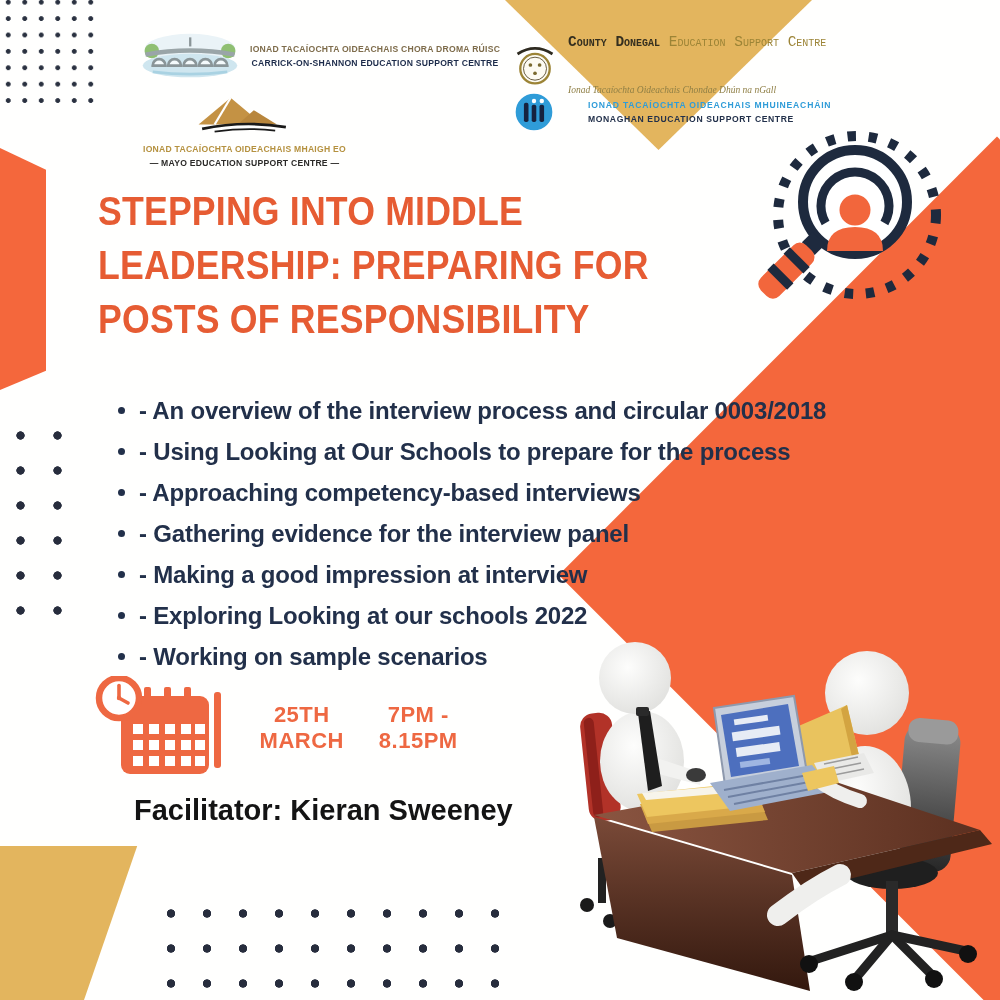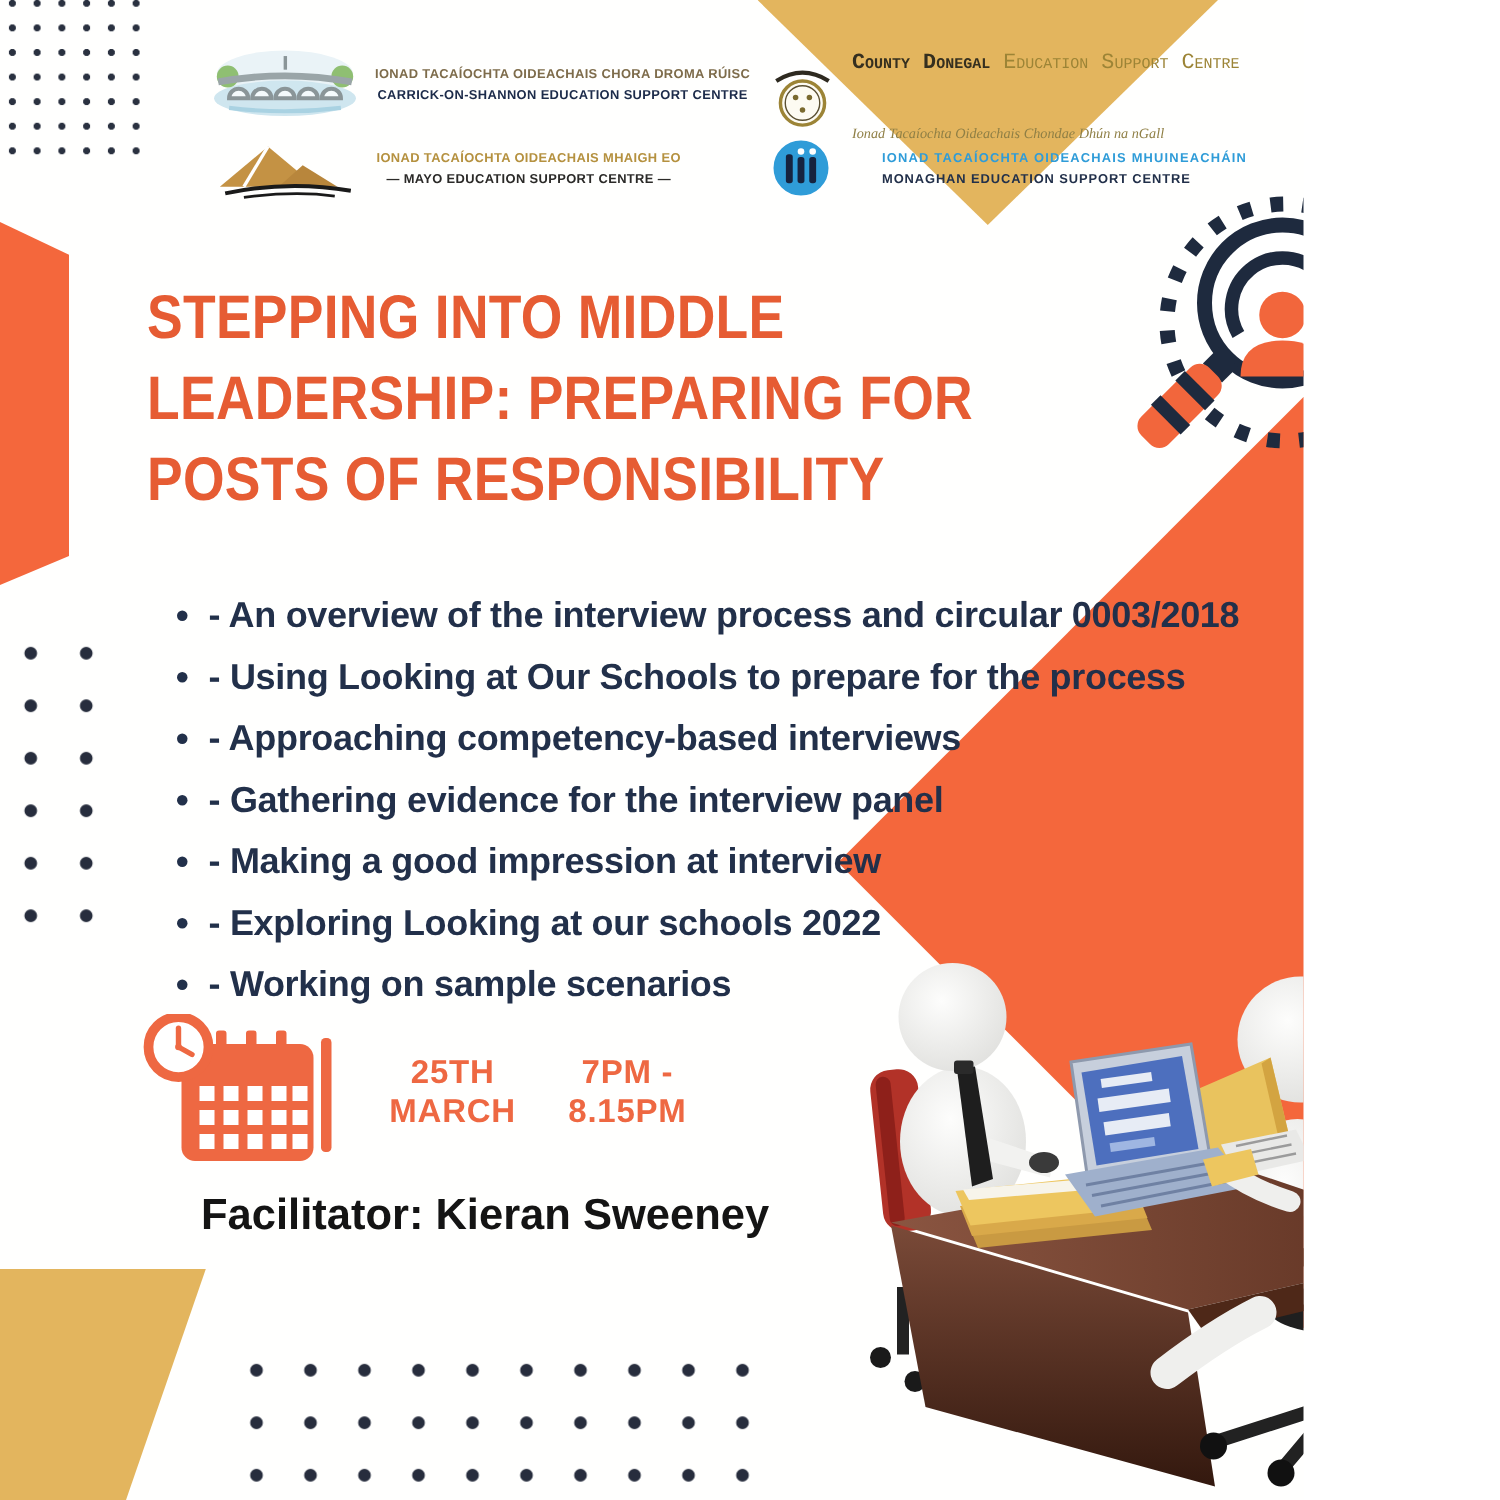--- a/index.html
+++ b/index.html
@@ -1,17 +1,17 @@
 <!DOCTYPE html>
 <html><head>
 <meta charset="utf-8">
 <style>
   html,body{margin:0;padding:0;background:#ffffff;}
   .canvas{
-    position:relative;width:869px;height:1000px;overflow:hidden;
+    position:relative;width:1000px;height:1000px;overflow:hidden;
     background:#fffffe;font-family:"Liberation Sans", sans-serif;
   }
   
   .shape{position:absolute;z-index:1;}
   .shape-left-orange{
     left:0;top:148px;width:46px;height:242px;background:#F4673C;
     clip-path:polygon(0 0,100% 9%,100% 92%,0 100%);
   }
   .shape-gold-top{
     left:505px;top:0;width:307px;height:150px;background:#E3B55E;
@@ -38,21 +38,21 @@
   }
   .dots-bottom{
     left:153px;top:896px;width:360px;height:105px;
     background-image:radial-gradient(circle,#272D3D 3.9px,transparent 4.5px);
     background-size:36px 35px;
   }
   
   .logo{position:absolute;z-index:2;display:flex;align-items:center;gap:10px;}
   .logo-carrick{left:140px;top:30px;}
   .logo-donegal{left:512px;top:34px;}
-  .logo-mayo{left:143px;top:90px;}
+  .logo-mayo{left:143px;top:90px;flex-direction:column;}
   .logo-monaghan{left:512px;top:90px;gap:32px;}
   .logo-textcol{display:flex;flex-direction:column;gap:4px;}
   .lg-line-sm{font-size:8.6px;font-weight:bold;letter-spacing:.25px;white-space:nowrap;}
   .carrick-l1{color:#7E6C4B;}
   .carrick-l2{color:#1C2B4A;}
   .donegal-title{font-family:Liberation Mono, monospace;font-variant:small-caps;font-size:14.5px;white-space:nowrap;}
   .donegal-name{color:#352F1F;font-weight:bold;}
   .donegal-suffix{color:#9C8436;}
   .donegal-sub{font-family:"Liberation Serif",serif;font-style:italic;font-size:9.5px;color:#8F7F45;white-space:nowrap;margin-top:31px;}
   .mayo-l1{color:#B5913F;}

